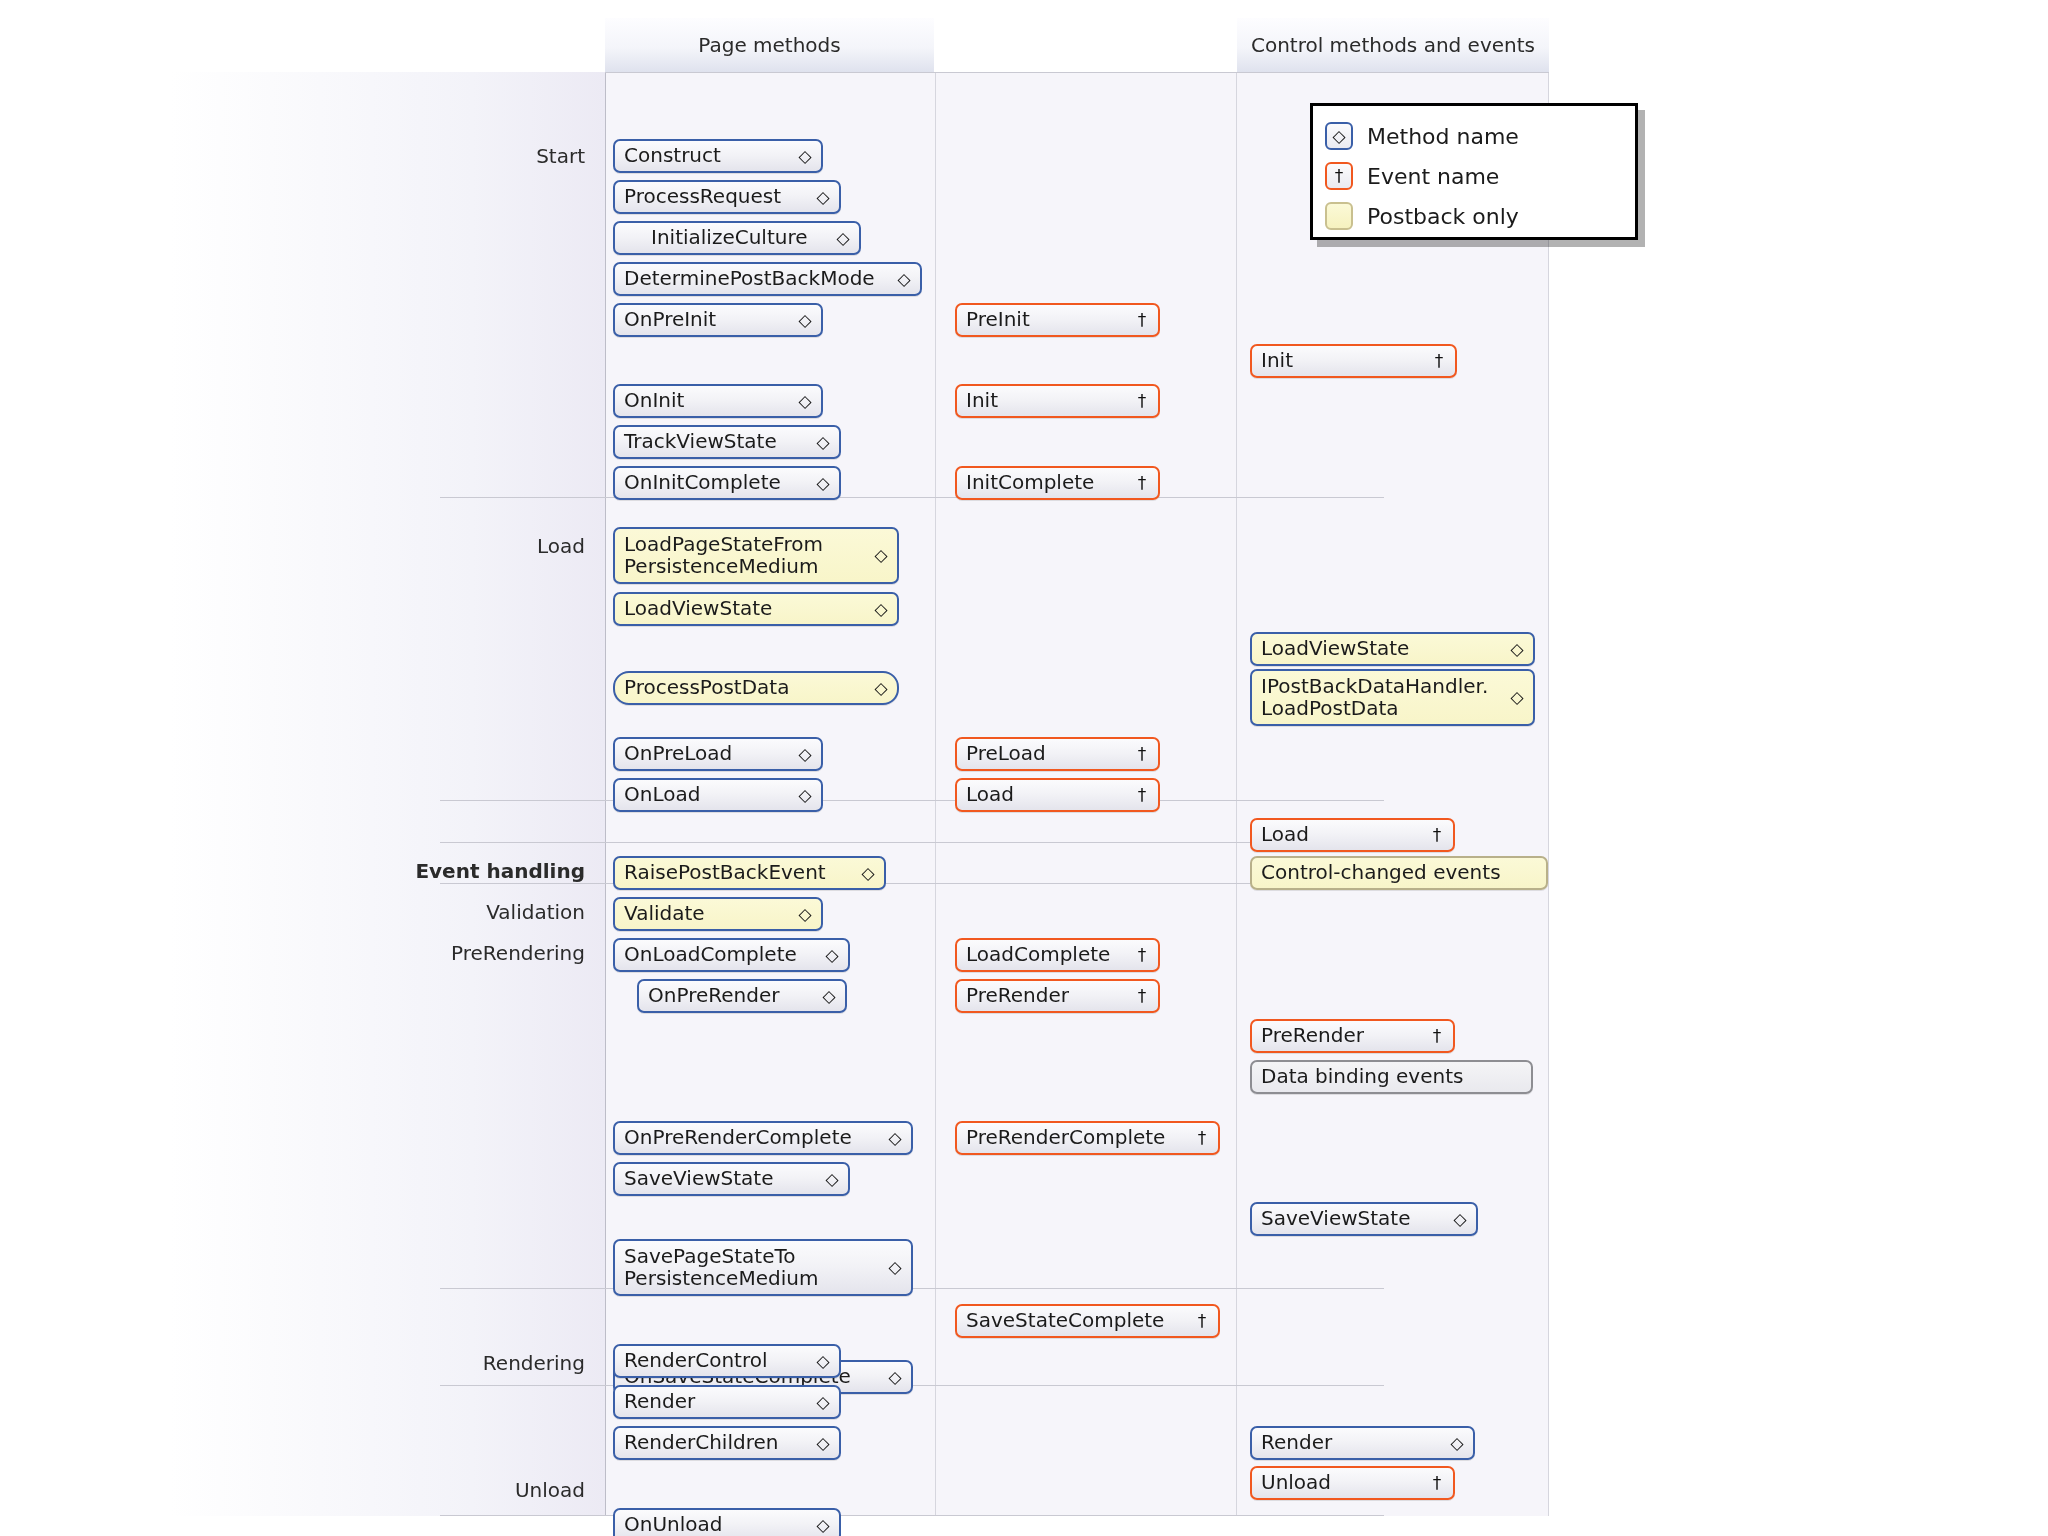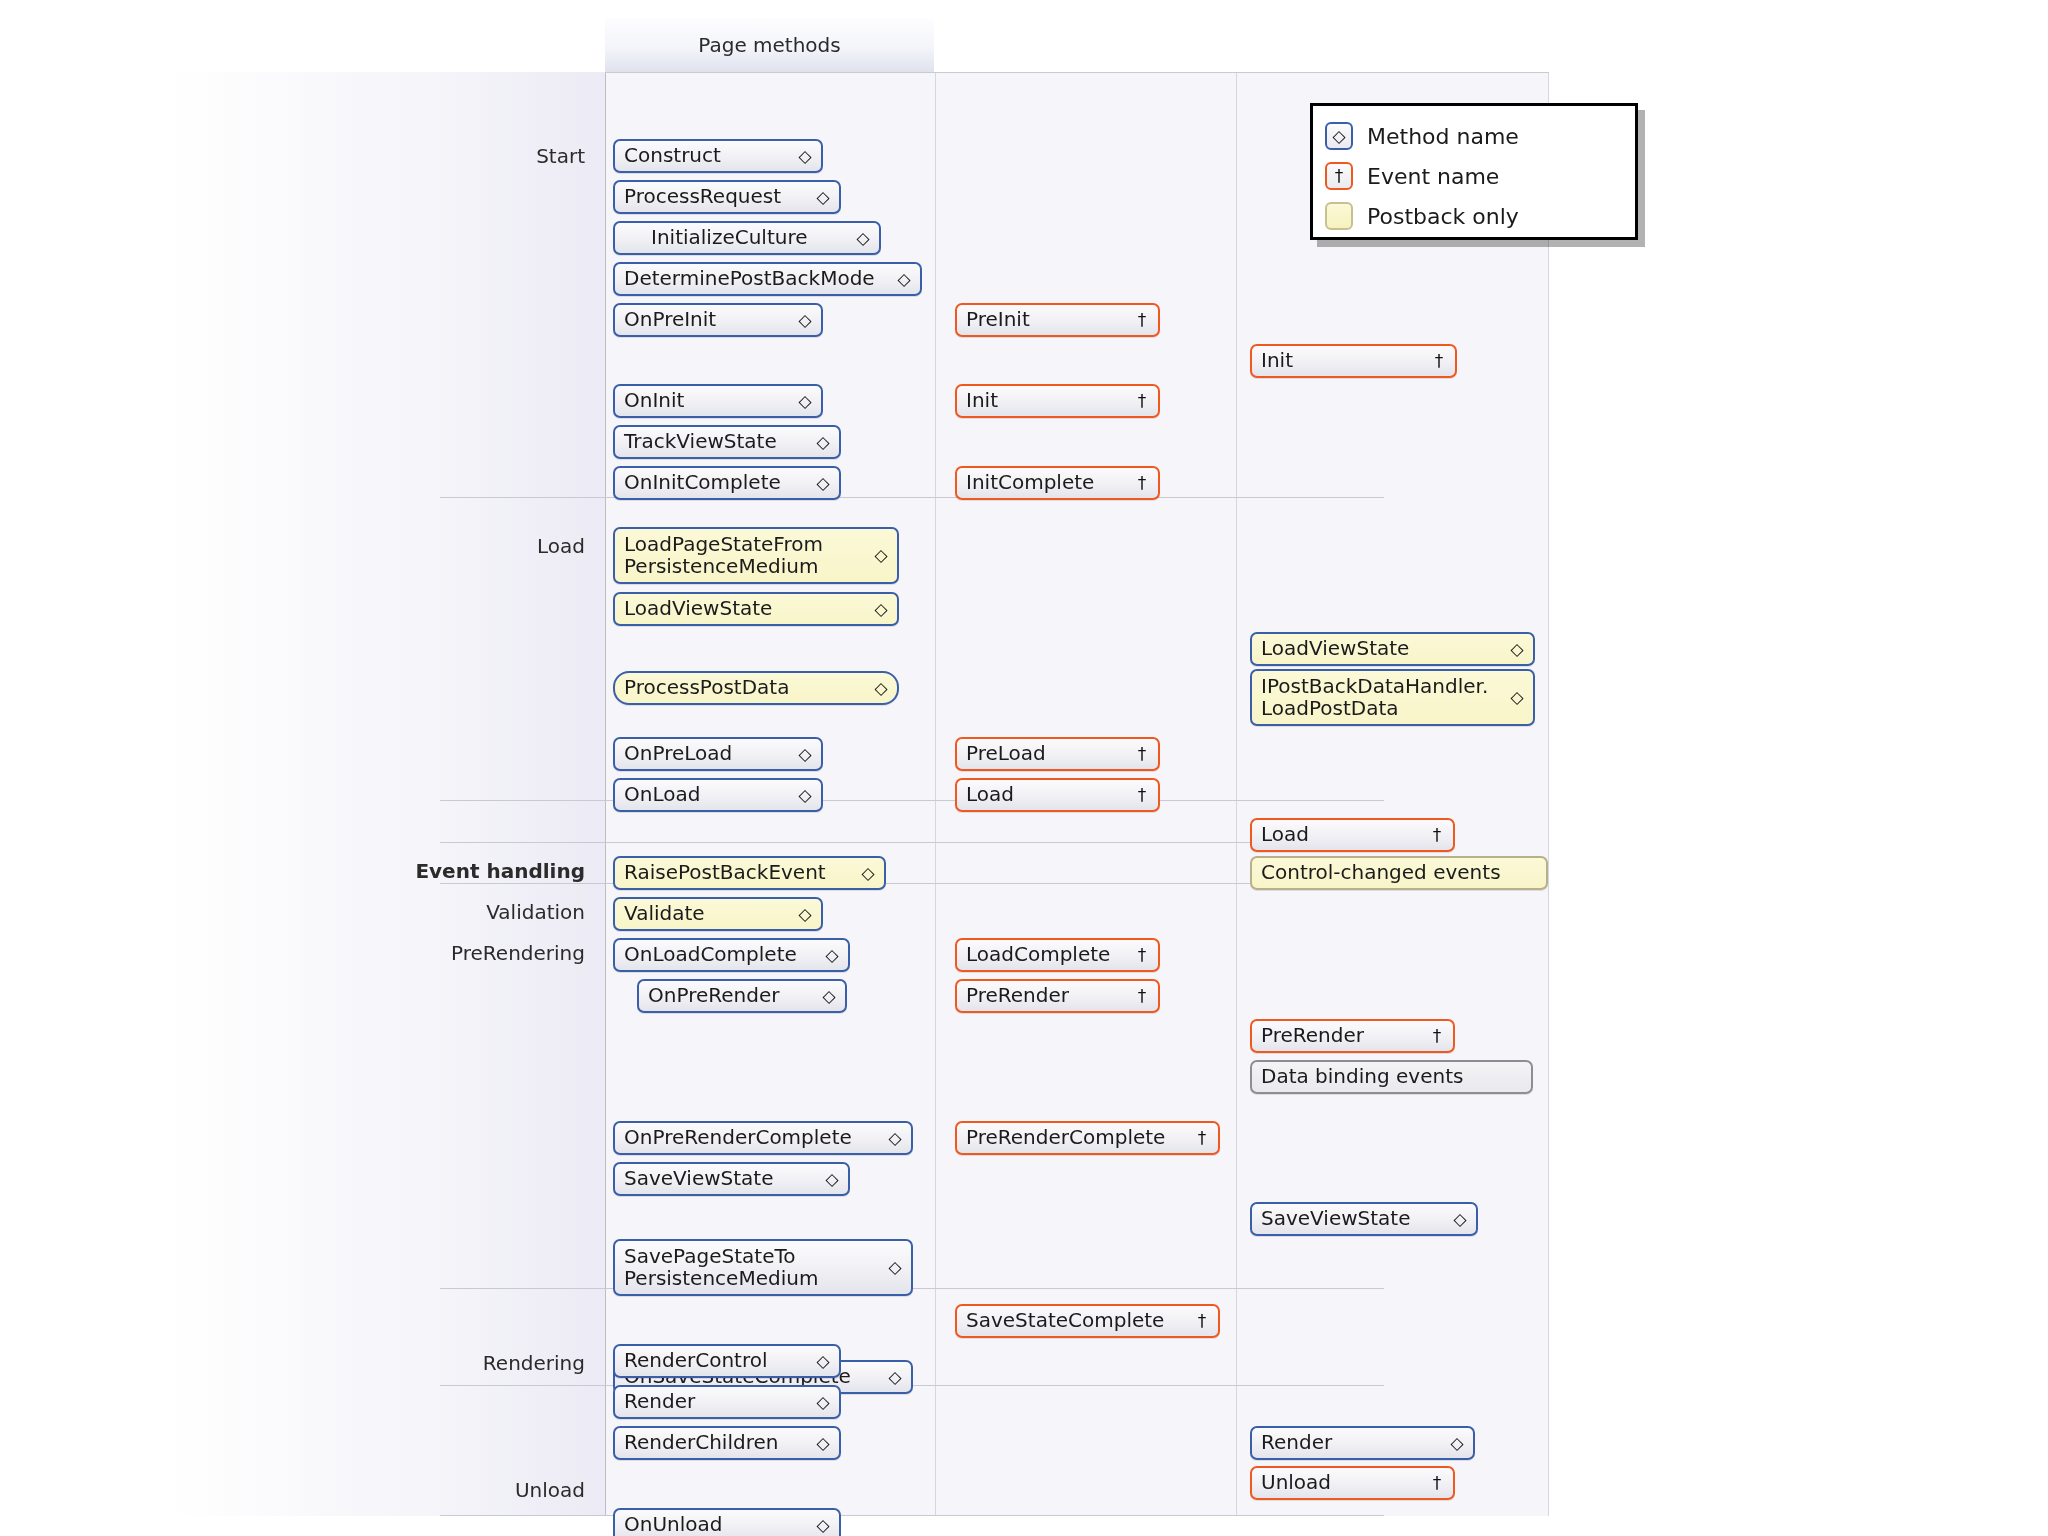--- a/index.html
+++ b/index.html
@@ -114,20 +114,22 @@
 </style>
 </head>
 <body>
 
 <div id="stage">
 
   <div class="grid">
 
     <div class="colhdr-row">
       <div class="colhdr" style="left:605px;width:330px;">Page methods</div>
+      <div class="colhdr" style="left:1237px;width:312px;border-right:none;">Control methods
+and events</div>
     </div>
 
     <div class="body" style="height:1444px;">
 
       <div class="gutter" style="height:1444px;"></div>
 
       <div class="bandbg" style="left:605px;top:0;width:944px;height:1444px;"></div>
 
       <div class="vline" style="left:605px;top:0;height:1444px;background:#bdbdc8;"></div>
       <div class="vline" style="left:935px;top:0;height:1444px;"></div>
@@ -152,21 +154,21 @@
       <div class="stagelbl" style="left:300px;top:1406px;width:285px;">Unload</div>
 
       <div class="node n-method" style="left:613px;top:67px;width:210px;height:34px;">
         <span class="lbl">Construct</span>
         <span class="sym">◇</span>
       </div>
       <div class="node n-method" style="left:613px;top:108px;width:228px;height:34px;">
         <span class="lbl">ProcessRequest</span>
         <span class="sym">◇</span>
       </div>
-      <div class="node n-method" style="left:613px;top:149px;width:268px;height:34px;padding-left:36px;">
+      <div class="node n-method" style="left:613px;top:149px;width:248px;height:34px;padding-left:36px;">
         <span class="lbl">InitializeCulture</span>
         <span class="sym">◇</span>
       </div>
       <div class="node n-method" style="left:613px;top:190px;width:309px;height:34px;">
         <span class="lbl">DeterminePostBackMode</span>
         <span class="sym">◇</span>
       </div>
       <div class="node n-method" style="left:613px;top:231px;width:210px;height:34px;">
         <span class="lbl">OnPreInit</span>
         <span class="sym">◇</span>

